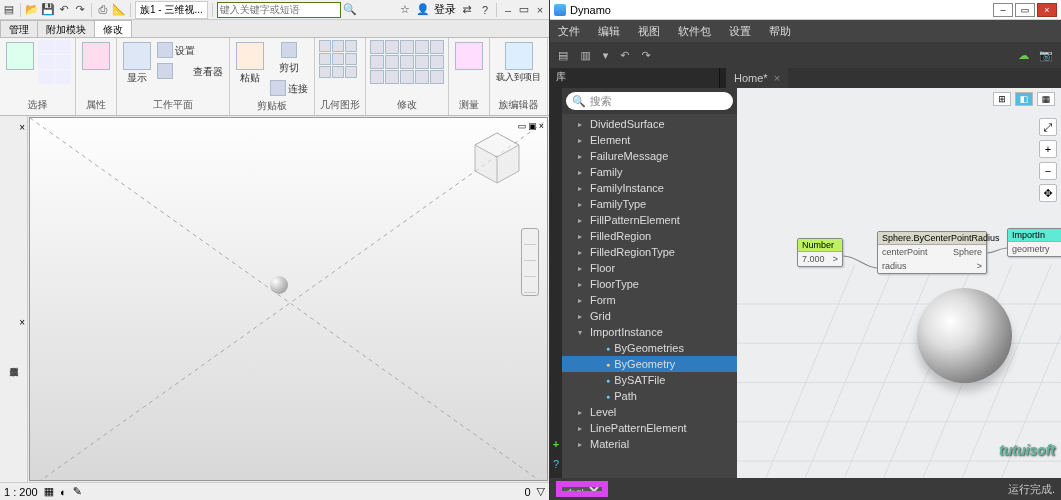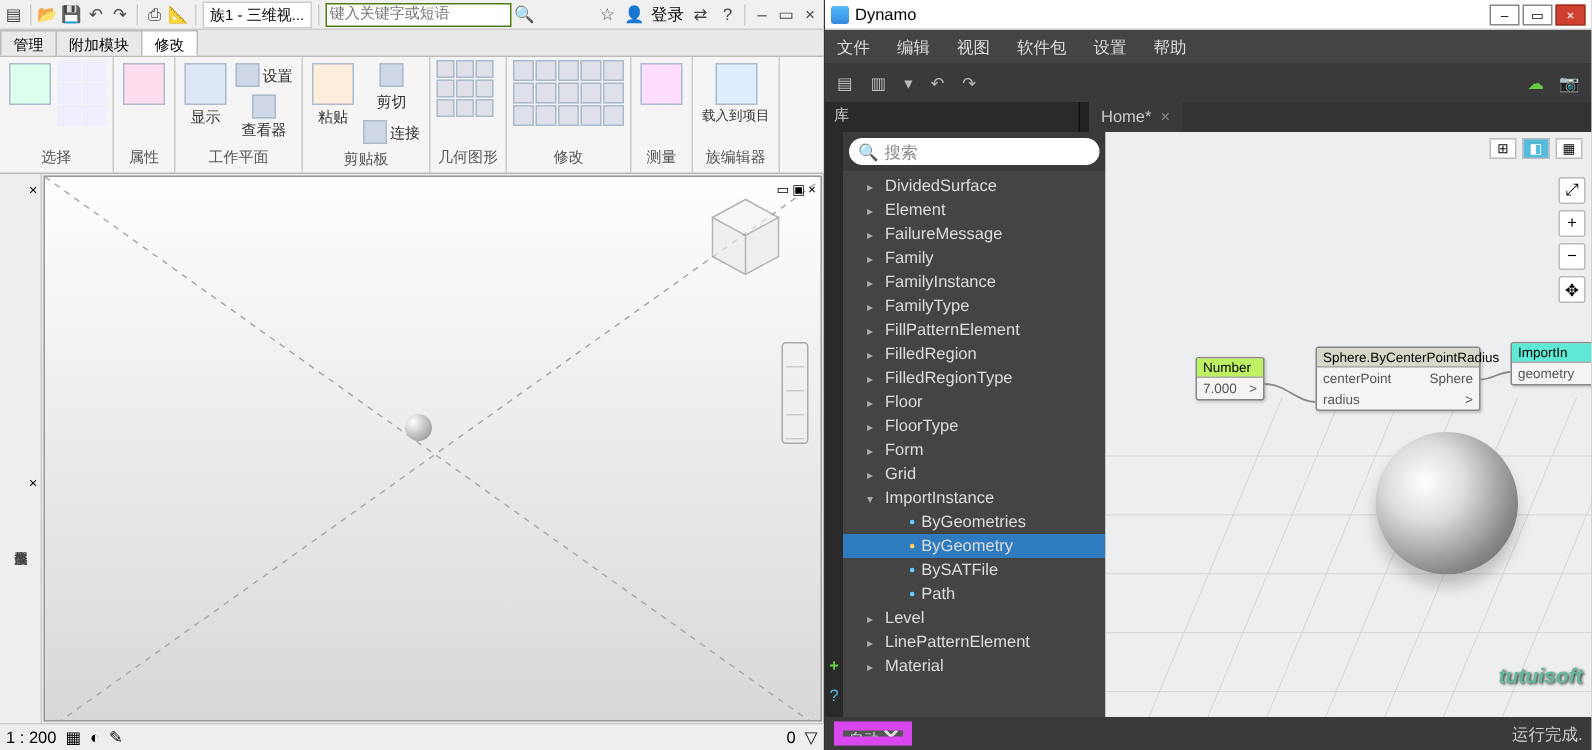--- a/index.html
+++ b/index.html
@@ -143,21 +143,21 @@
       <div class="items">
         <div class="rbtn">
             <div class="ic lg" style="background:#dde7f5"></div>
             <span class="tx">显示</span>
           </div>
         <div style="display:flex;flex-direction:column;gap:1px">
           <div class="rbtn" style="flex-direction:row;gap:2px">
               <div class="ic"></div>
               <span class="tx">设置</span>
             </div>
-          <div class="rbtn" style="flex-direction:column;gap:0">
+          <div class="rbtn" style="flex-direction:row;gap:20px">
               <div class="ic"></div>
               <span class="tx">查看器</span>
             </div>
         </div>
       </div>
       <div class="lbl">工作平面</div>
     </div>
     <div class="panel">
       <div class="items">
         <div class="rbtn">

